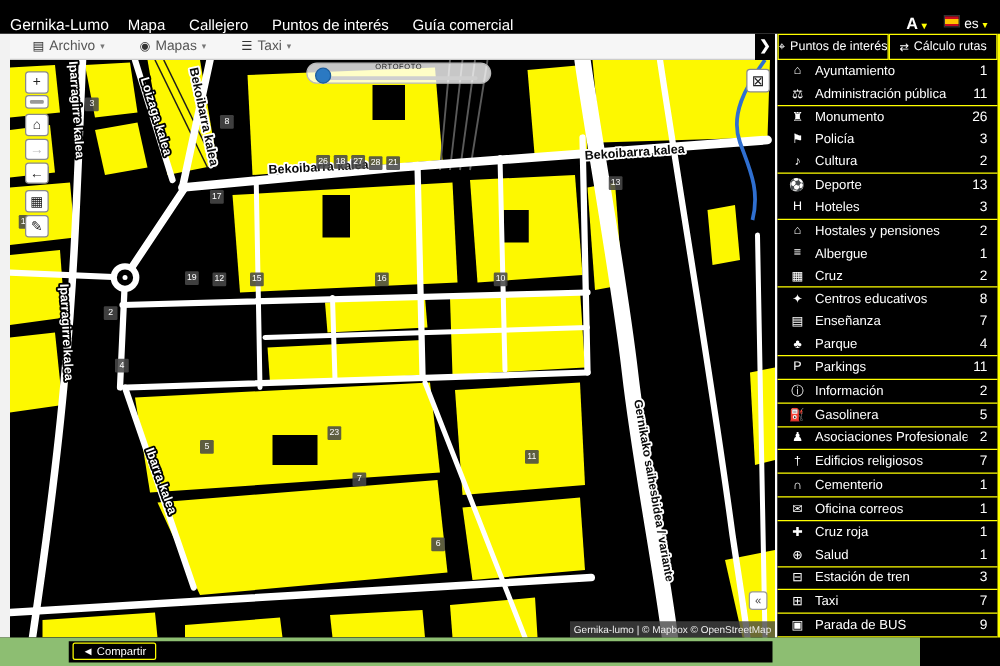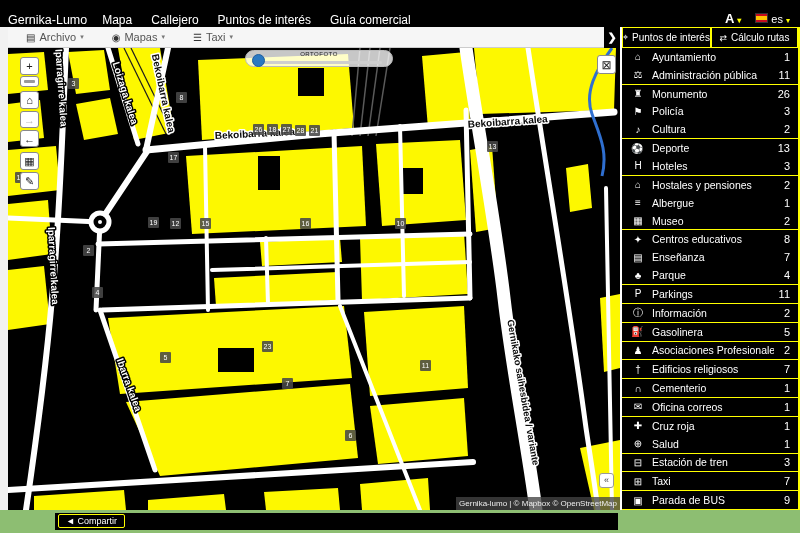--- a/index.html
+++ b/index.html
@@ -76,21 +76,21 @@
               border:1px solid var(--accent); color:#fff; font-size:10px; cursor:pointer; white-space:nowrap; }
   .side-tab .tab-icon { font-size:9px; }
   #sidebar-list { flex:1; display:flex; flex-direction:column; }
   .poi-row { flex:1; display:flex; align-items:center; color:#fff; cursor:pointer; padding:0 8px 0 6px; }
   .poi-row.group-end { border-bottom:1px solid var(--accent); }
   .poi-icon { width:20px; text-align:center; font-size:10px; flex:none; }
   .poi-label { flex:1; font-size:10.5px; padding-left:4px; white-space:nowrap; overflow:hidden; }
   .poi-count { font-size:11px; text-align:right; min-width:16px; }
 
   
-  #footer { position:absolute; left:0; top:510px; width:800px; height:23px; background:var(--green); }
+  #footer { position:absolute; left:0; top:510px; width:736px; height:23px; background:var(--green); }
   #footer-bar { position:absolute; left:55px; top:3px; width:563px; height:17px; background:#000; }
   #share-btn { position:absolute; left:3px; top:1px; height:14px; background:#000; border:1px solid var(--accent);
                border-radius:2px; color:#fff; font-size:9px; line-height:12px; padding:0 7px; cursor:pointer; }
   #footer-links { position:absolute; left:375px; top:2px; transform:translateX(-50%); color:#fff;
                   font-size:10.5px; white-space:nowrap; cursor:pointer; }
 </style>
 </head>
 <body>
 
 <div id="app">
@@ -321,21 +321,21 @@
     <span class="poi-label">Hostales y pensiones</span>
     <span class="poi-count">2</span>
   </div>
         <div class="poi-row">
     <span class="poi-icon">≡</span>
     <span class="poi-label">Albergue</span>
     <span class="poi-count">1</span>
   </div>
         <div class="poi-row group-end">
     <span class="poi-icon">▦</span>
-    <span class="poi-label">Museo</span>
+    <span class="poi-label">Cruz</span>
     <span class="poi-count">2</span>
   </div>
         <div class="poi-row">
     <span class="poi-icon">✦</span>
     <span class="poi-label">Centros educativos</span>
     <span class="poi-count">8</span>
   </div>
         <div class="poi-row">
     <span class="poi-icon">▤</span>
     <span class="poi-label">Enseñanza</span>

